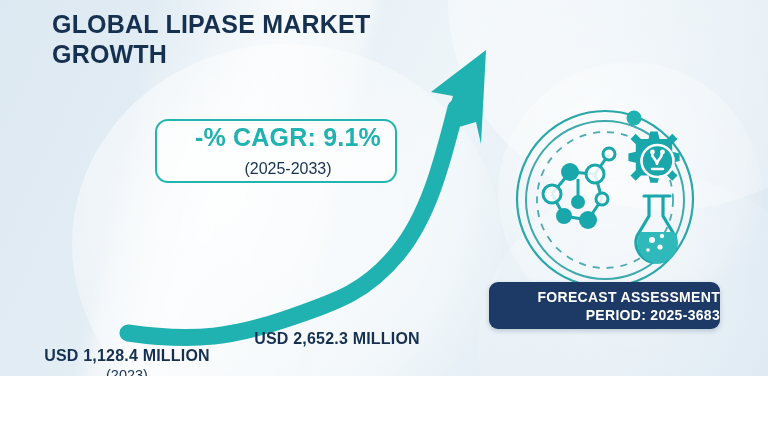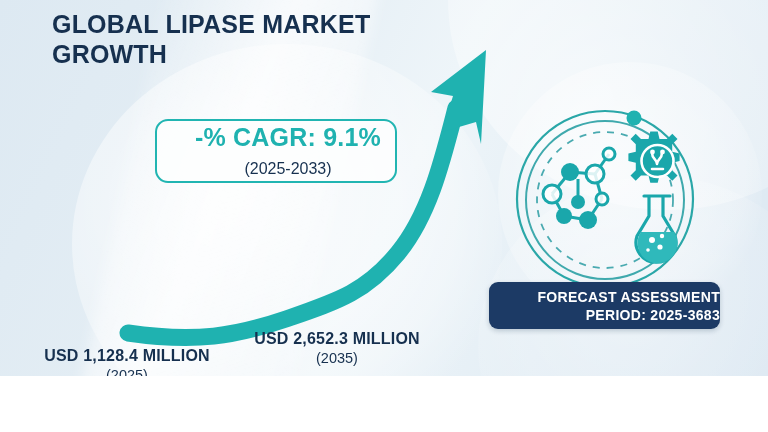--- a/index.html
+++ b/index.html
@@ -197,26 +197,25 @@
 
   <div class="title">GLOBAL LIPASE MARKET GROWTH</div>
 
   <div class="cagr-box">
     <div class="cagr-main">-% CAGR: 9.1%</div>
     <div class="cagr-years">(2025-2033)</div>
   </div>
 
   <div class="value-label" id="value-start">
     <div class="amount">USD 1,128.4 MILLION</div>
-    <div class="year">(2025)</div>
+    <div class="year">(2023)</div>
   </div>
 
   <div class="value-label" id="value-end">
     <div class="amount">USD 2,652.3 MILLION</div>
-    <div class="year">(2035)</div>
   </div>
 
   <svg class="emblem" viewBox="0 0 186 186">
 
     <circle cx="93" cy="95" r="88" fill="none" stroke="#2aa7a8" stroke-width="2.2"></circle>
 
     <circle cx="93" cy="96" r="79" fill="none" stroke="#3fa9ad" stroke-width="2"></circle>
 
     <circle cx="93" cy="96" r="68" fill="none" stroke="#49aab0" stroke-width="1.8" stroke-dasharray="7 7"></circle>
 

